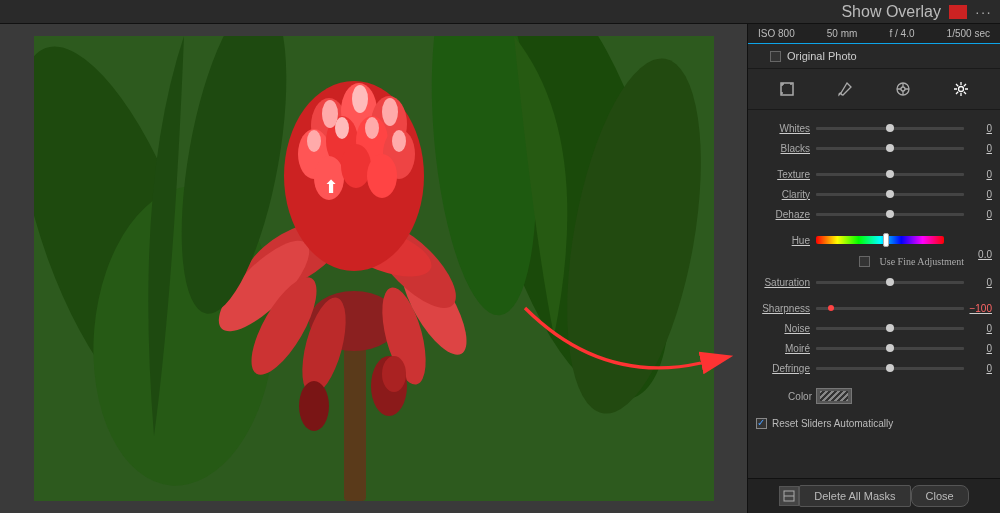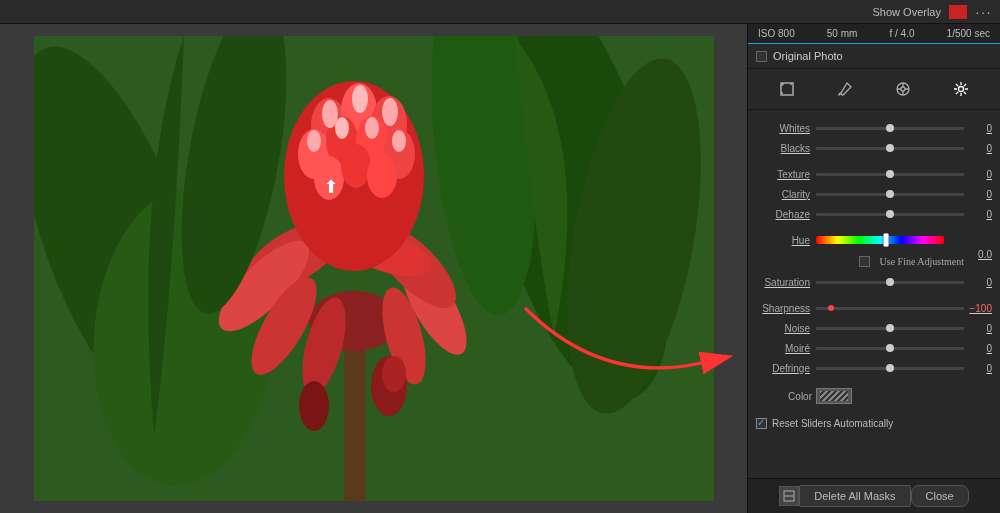--- a/index.html
+++ b/index.html
@@ -22,21 +22,21 @@
       background: #2a2a2a;
       height: 24px;
       padding: 0 8px;
       border-bottom: 1px solid #111;
       justify-content: flex-end;
       gap: 8px;
     }
 
     .top-bar-show-overlay {
       color: #bbb;
-      font-size: 11px;
+      font-size: 16px;
       display: flex;
       align-items: center;
       gap: 4px;
     }
 
     .top-bar-red-box {
       width: 18px;
       height: 14px;
       background: #cc2222;
     }
@@ -126,21 +126,21 @@
       flex-direction: column;
       align-items: center;
       font-size: 10px;
       color: #bbb;
     }
 
     
     .original-photo-bar {
       display: flex;
       align-items: center;
-      padding: 6px 8px;
+      padding: 6px 22px;
       border-bottom: 1px solid #1a1a1a;
     }
 
     .checkbox-square {
       width: 11px;
       height: 11px;
       border: 1px solid #666;
       background: #333;
       margin-right: 6px;
       flex-shrink: 0;

